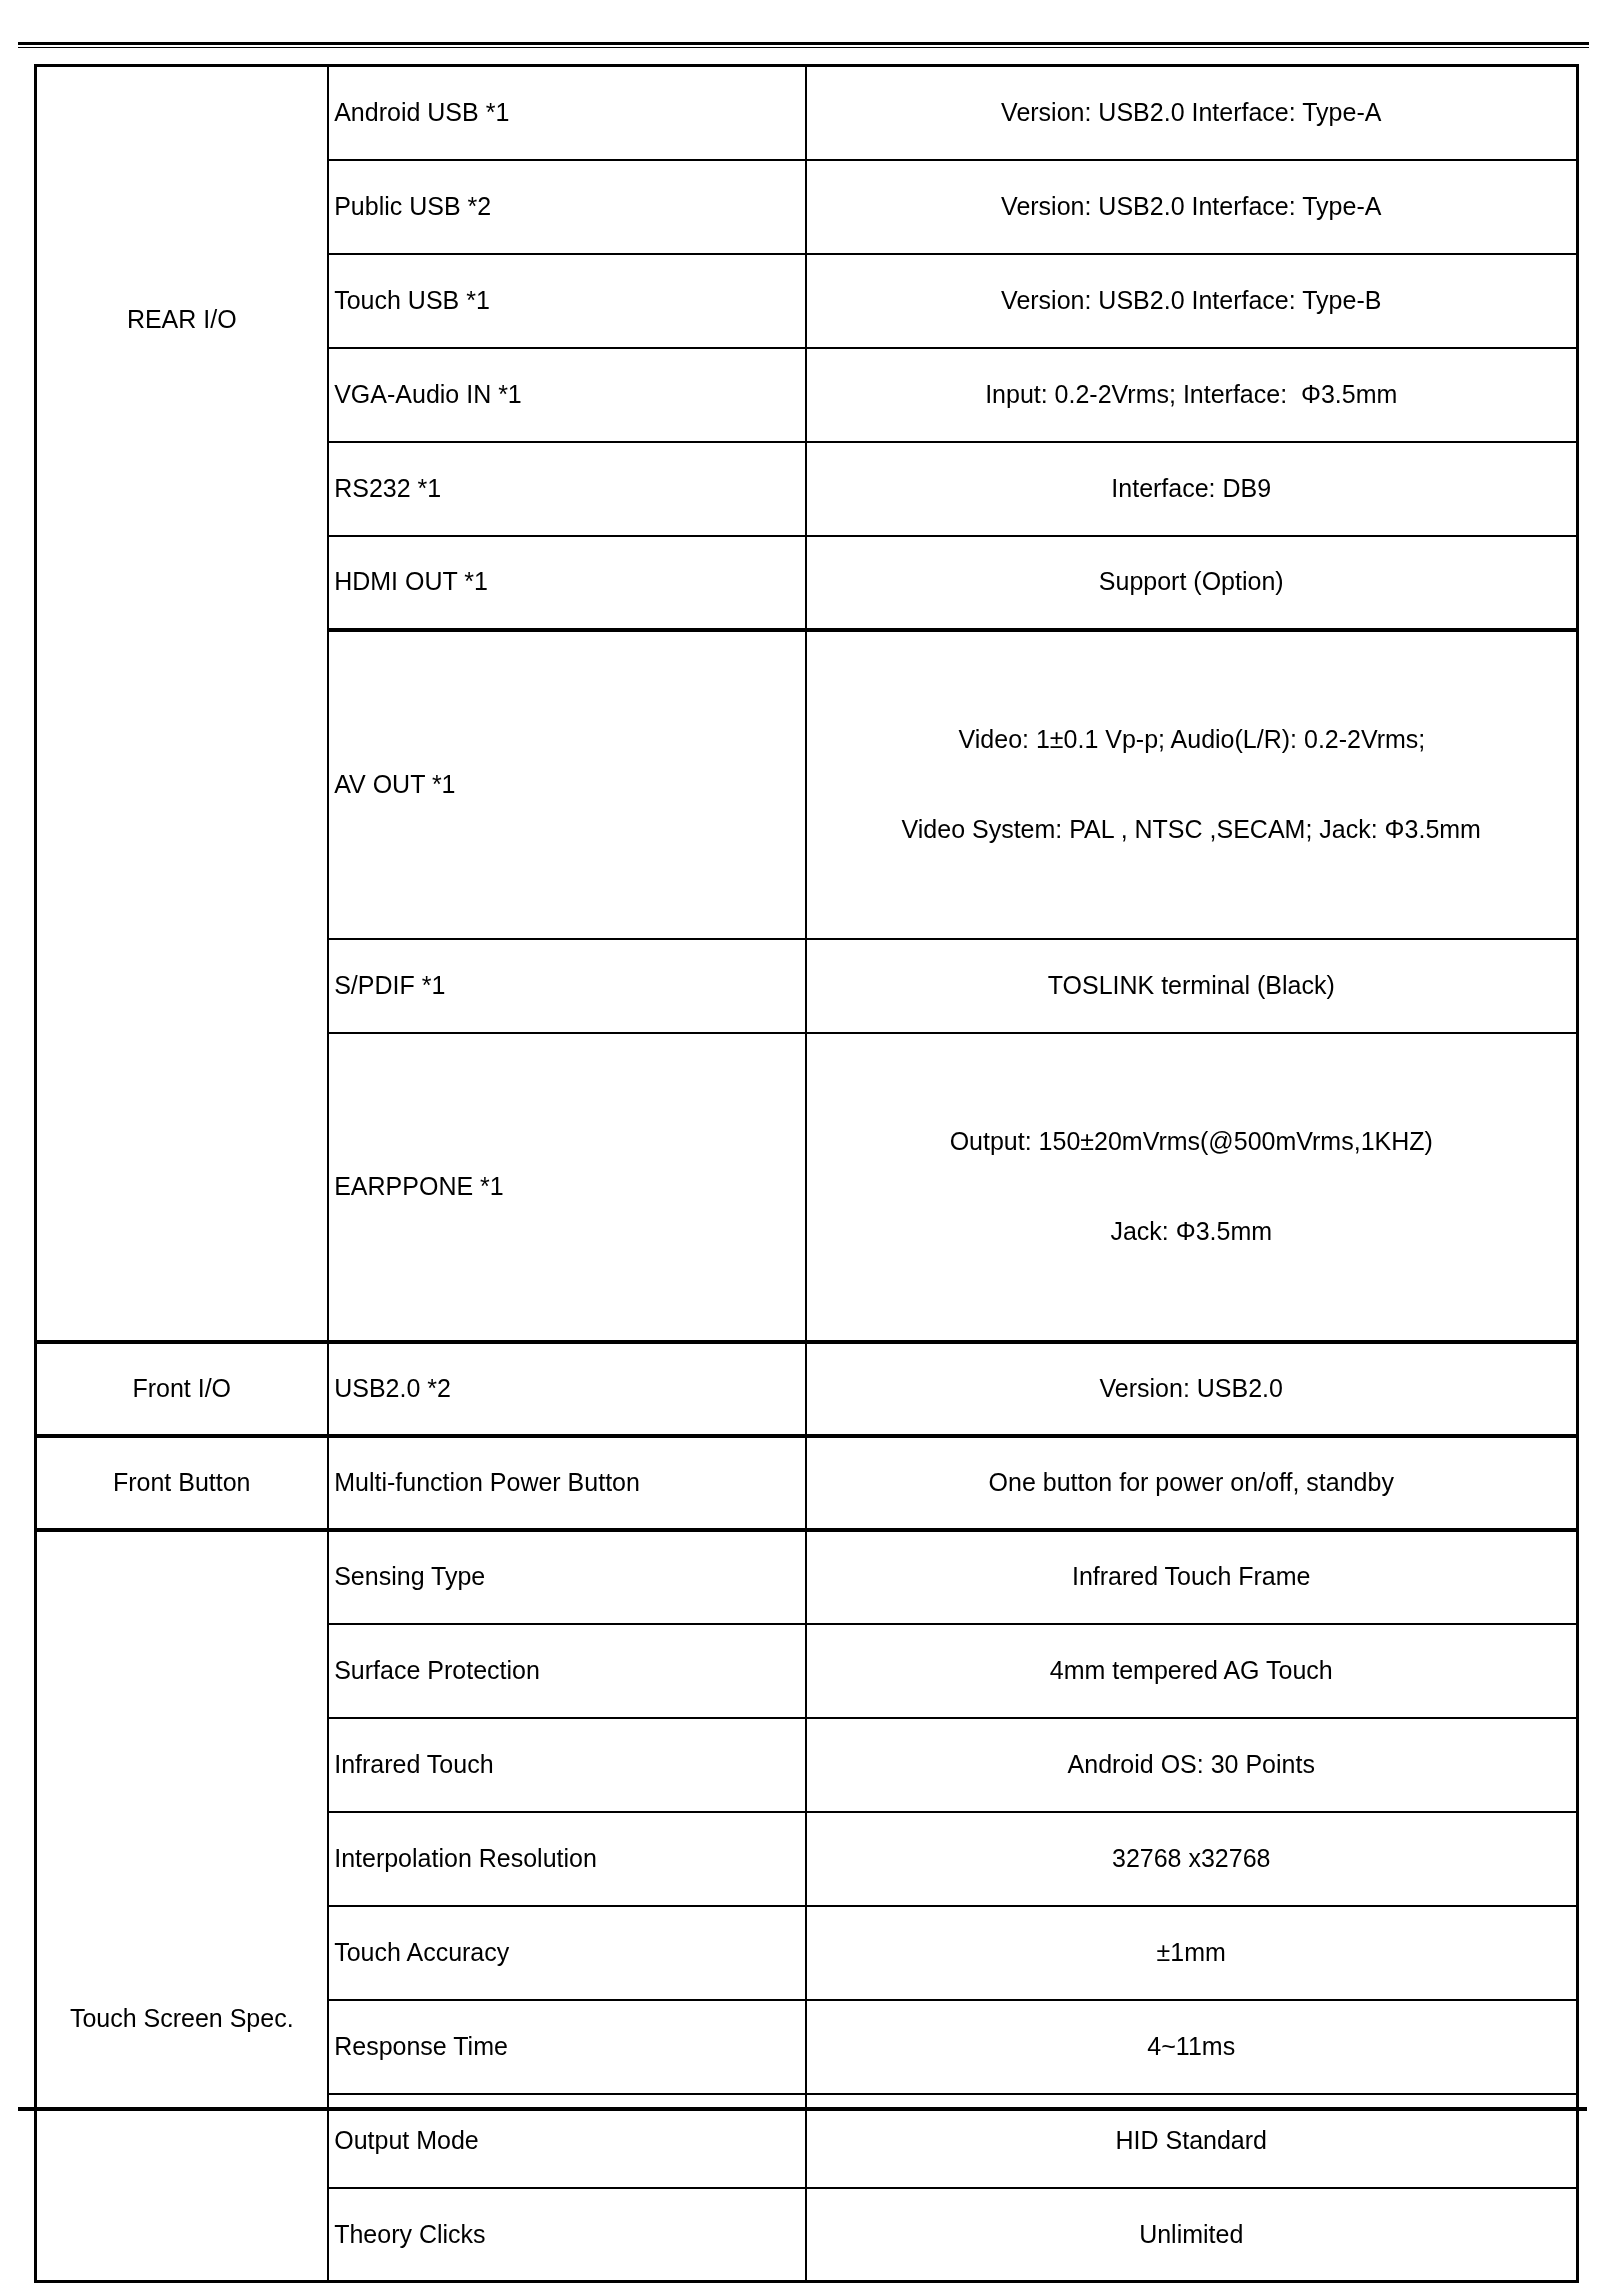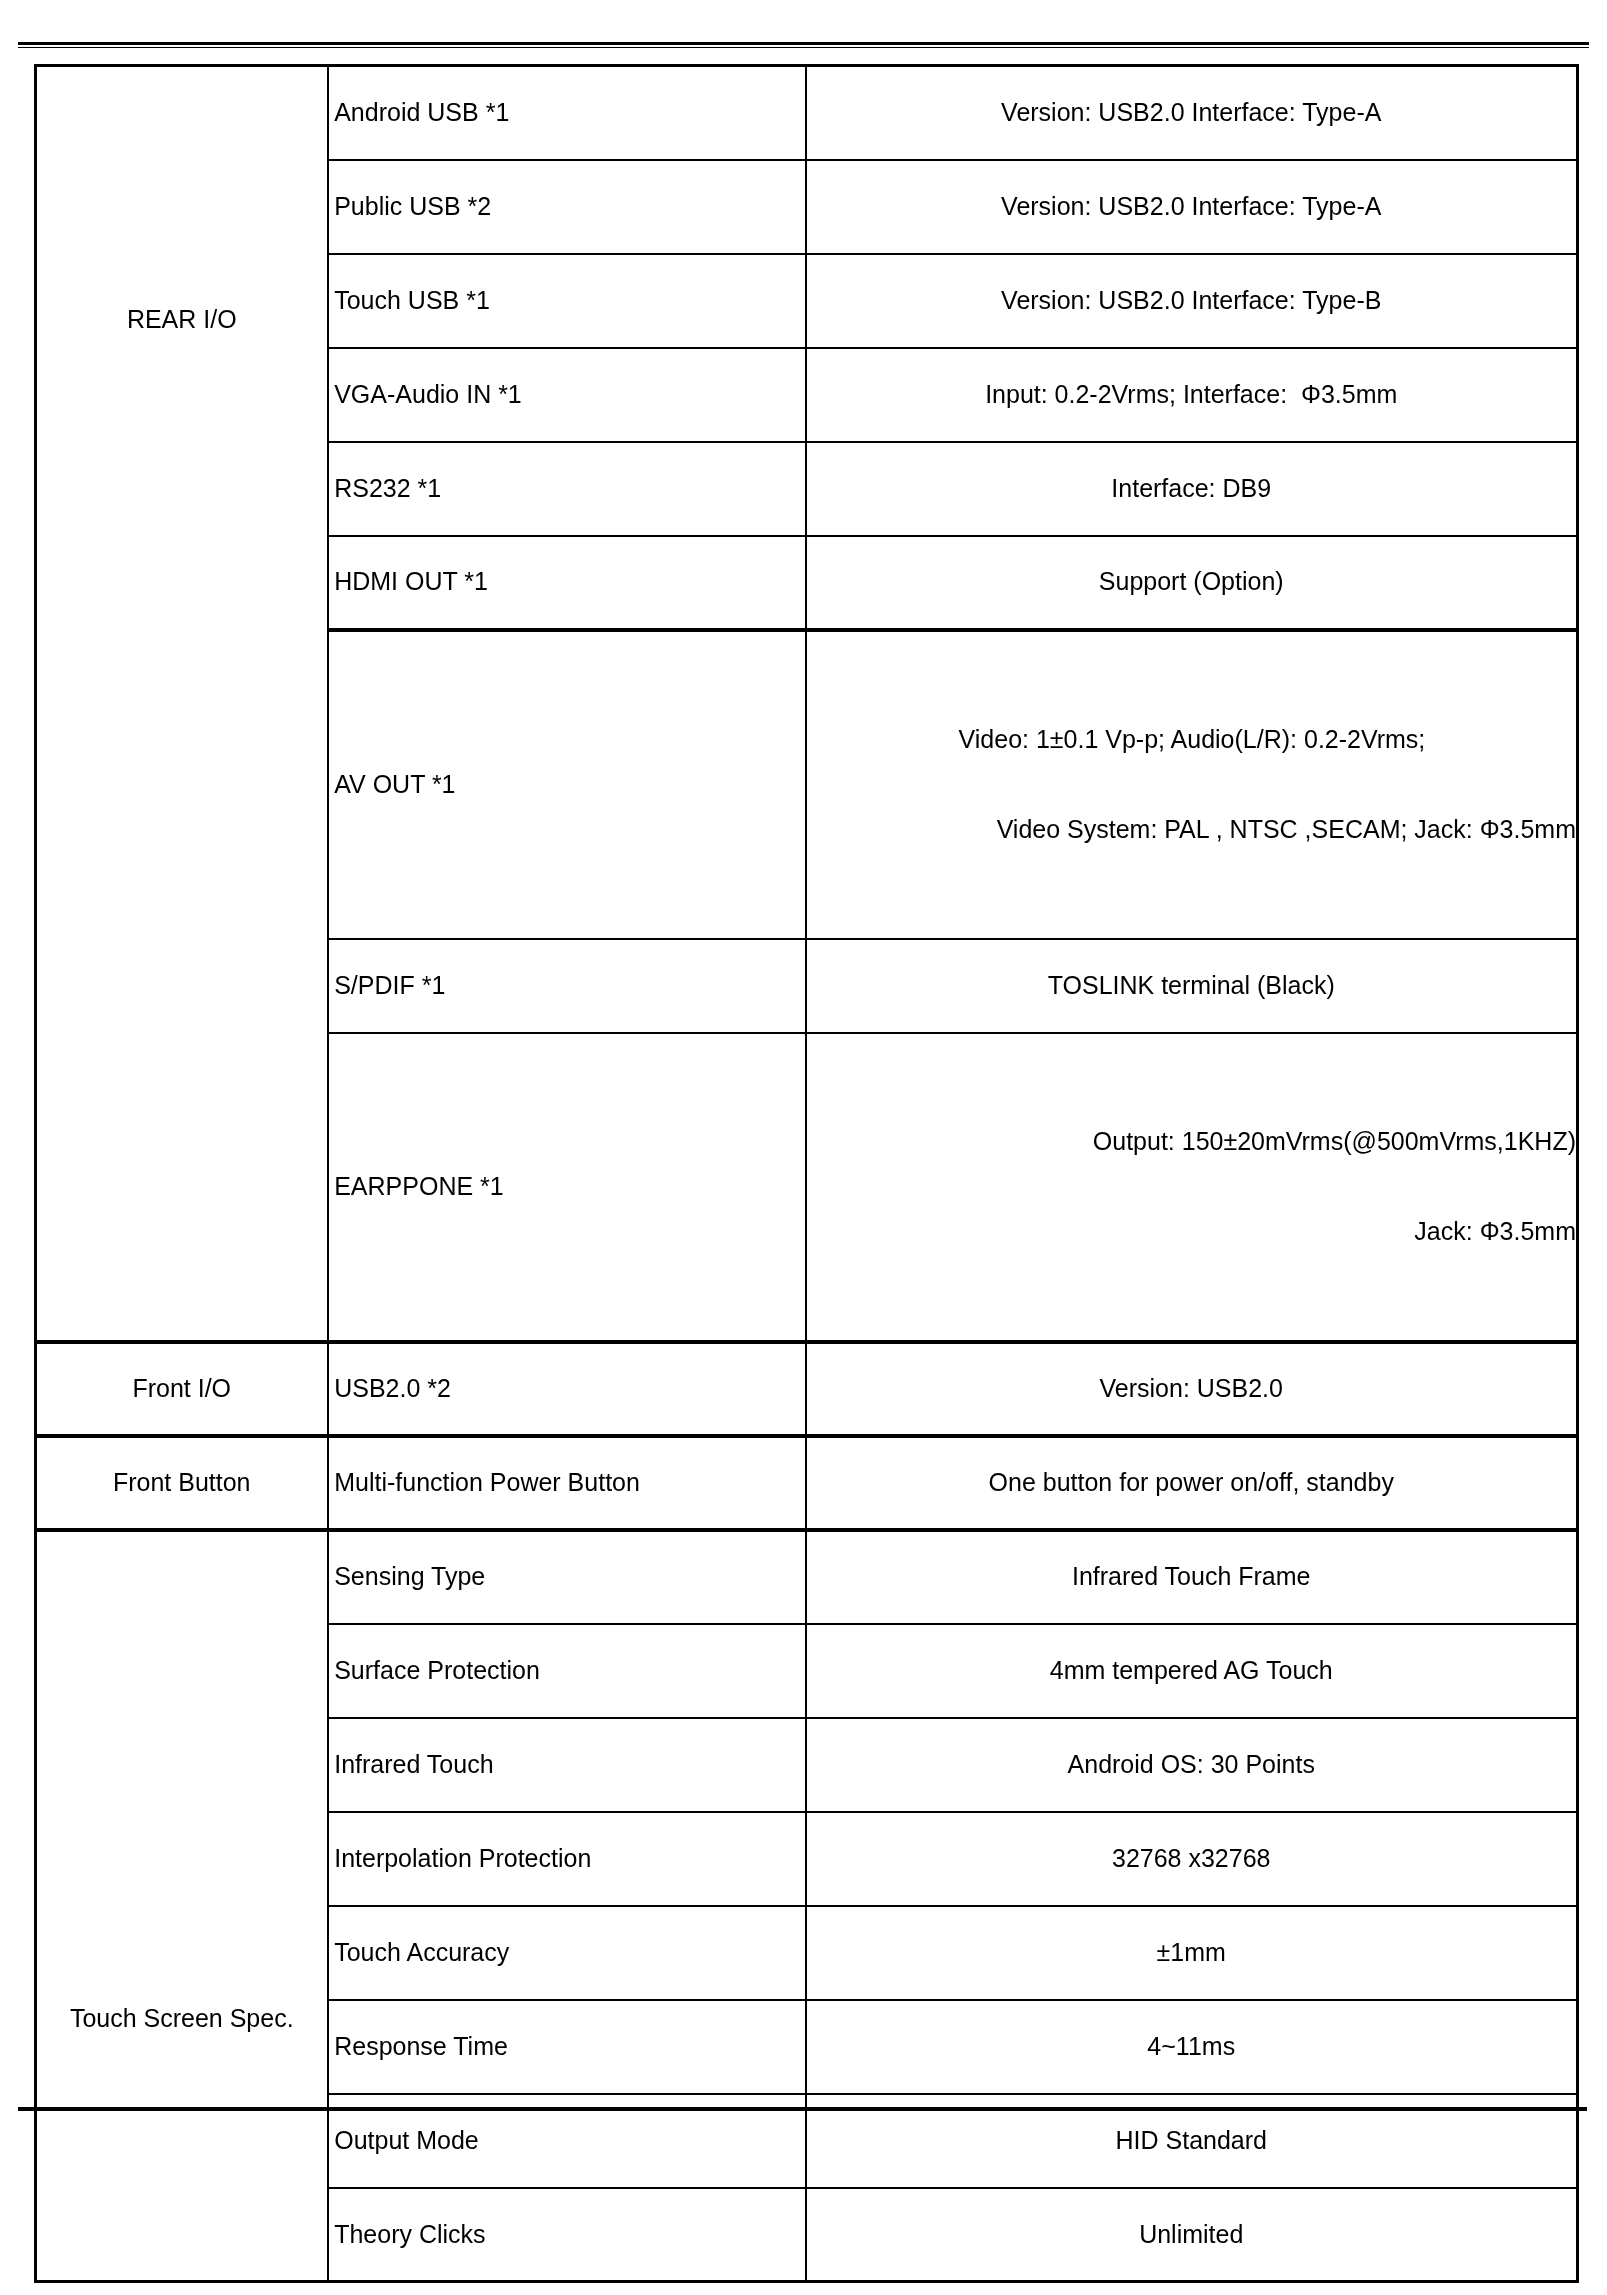--- a/index.html
+++ b/index.html
@@ -81,21 +81,21 @@
     white-space: pre-wrap;
   }
   .stack {
     height: 181px;
     display: flex;
     flex-direction: column;
     justify-content: space-around;
   }
   .stack .line { display: block; }
   .line-left { text-align: center; padding-left: 1.4px; }
-  .line-center { text-align: right; }
+  .line-center { text-align: center; }
 </style>
 </head>
 <body>
 
 <div class="top-rule"></div>
 
 <table class="spec">
   <colgroup>
     <col style="width:292px">
     <col style="width:478px">
@@ -174,21 +174,21 @@
   </tr>
   <tr class="u1">
     <td class="port">Surface Protection</td>
     <td class="value">4mm tempered AG Touch</td>
   </tr>
   <tr class="u1">
     <td class="port">Infrared Touch</td>
     <td class="value">Android OS: 30 Points</td>
   </tr>
   <tr class="u1">
-    <td class="port">Interpolation Protection</td>
+    <td class="port">Interpolation Resolution</td>
     <td class="value">32768 x32768</td>
   </tr>
   <tr class="u1">
     <td class="port">Touch Accuracy</td>
     <td class="value">±1mm</td>
   </tr>
   <tr class="u1">
     <td class="port">Response Time</td>
     <td class="value">4~11ms</td>
   </tr>

